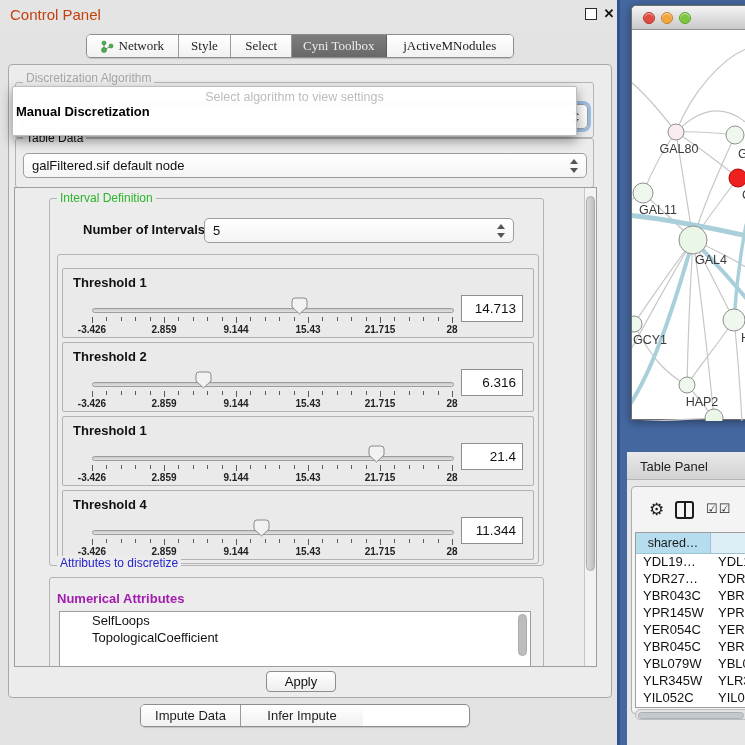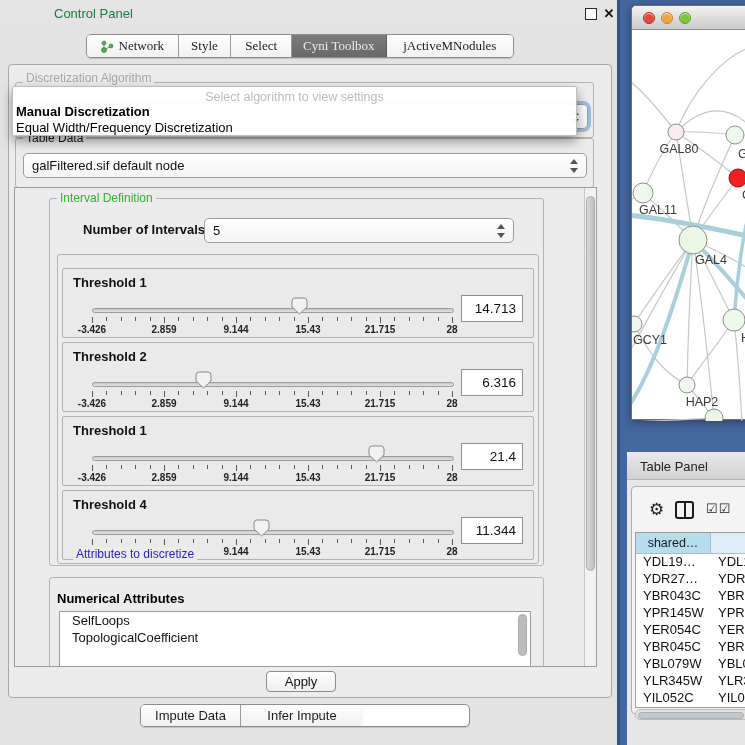--- a/index.html
+++ b/index.html
@@ -4,21 +4,21 @@
 <style>
   * { margin:0; padding:0; box-sizing:border-box; }
   html,body { width:745px; height:745px; }
   body { font-family:"Liberation Sans", sans-serif; background:#e3e3e3; }
   #stage { position:relative; width:745px; height:745px; overflow:hidden; background:#e3e3e3; }
   .abs { position:absolute; }
 
   
   #left-window { left:0; top:0; width:618px; height:745px; background:#e3e3e3; border-right:1px solid #9a9a9a; }
   #titlebar { left:0; top:0; width:617px; height:27px; background:#e4e4e4; }
-  #title-text { left:10px; top:6px; font-size:13px; color:#15803d;margin-left:44px; }
+  #title-text { left:10px; top:6px; font-size:15px; color:#c2410c; }
   .win-btn { top:8px; width:12px; height:12px; line-height:11px; text-align:center; }
   #float-btn { left:585px; border:1.5px solid #2a2a2a; background:#fff; }
   #close-btn { left:603px; font-size:13px; font-weight:bold; color:#111; }
 
   
   .segctl { display:flex; border:1px solid #8d8d8d; border-radius:5px; overflow:hidden; background:#fff;
             box-shadow:0 1px 1px rgba(0,0,0,.15); }
   .seg { display:flex; align-items:center; justify-content:center; gap:5px;
          font-size:13px; color:#1c1c1c; background:linear-gradient(#ffffff,#f1f1f1);
          border-right:1px solid #9a9a9a; height:100%; }
@@ -61,21 +61,21 @@
   .tick { position:absolute; width:1px; background:#5a5a5a; }
   .ticklab { position:absolute; top:55px; transform:translateX(-50%); font-size:10px; font-weight:bold; color:#222; }
   .thr-val { position:absolute; left:398px; top:26px; width:62px; height:27px; background:#fff;
              border:1px solid #8f8f8f; font-size:13.5px; color:#111; text-align:right;
              padding:5px 6px 0 0; }
 
   .bluelab { color:#2424cc; }
   .greenlab { color:#2db52d; }
 
   #attr-list { background:#fff; border:1px solid #9d9d9d; font-size:13px; color:#111; overflow:hidden; }
-  .attr-item { padding:1px 0 1px 12px; line-height:15px; }
+  .attr-item { padding:1px 0 1px 12px; line-height:15px;margin-left:20px; }
 
   #apply-btn { left:266px; top:671px; width:70px; height:21px; background:linear-gradient(#fff,#eee);
                border:1px solid #8d8d8d; border-radius:4px; font-size:13px; color:#111;
                text-align:center; line-height:19px; }
 
   
   #desktop { left:617px; top:0; width:128px; height:745px; background:#44679f; border-left:3px solid #33518a; }
   #net-window { left:631px; top:5px; width:130px; height:415px; background:#fff; border:1px solid #6f6f6f;
                 border-radius:5px 5px 0 0; box-shadow:0 2px 8px rgba(0,0,0,.4); }
   #net-titlebar { left:0; top:0; width:100%; height:24px; border-radius:5px 5px 0 0;
@@ -152,21 +152,20 @@
       <div class="abs grouplab" style="left:14px; top:66px; color:#111;">Table Data</div>
       <div class="abs combo" style="left:14px; top:88px; width:564px; height:25px;">
         <span>galFiltered.sif default node</span>
         <span class="stepper"></span>
       </div>
     </div>
 
     <div id="algo-popup" class="abs">
       <div id="algo-prompt" class="abs">Select algorithm to view settings</div>
       <div id="algo-opt1" class="abs">Manual Discretization</div>
-      <div id="algo-opt2" class="abs">Equal Width/Frequency Discretization</div>
     </div>
 
     <div id="scrollpane" class="abs">
 
       <div class="abs groupbox" style="left:34px; top:10px; width:495px; height:368px;"></div>
       <div class="abs grouplab greenlab" style="left:42px; top:3px;">Interval Definition</div>
 
       <div class="abs" style="left:68px; top:34px; font-size:13px; font-weight:bold; color:#111;">Number of Intervals</div>
       <div class="abs combo" style="left:189px; top:30px; width:310px; height:25px;">
         <span>5</span>
@@ -332,22 +331,22 @@
             <div class="ticklab" style="left: 317px;">21.715</div>
             <div class="ticklab" style="left: 389px;">28</div>
             <svg class="thr-thumb" width="17" height="18" style="left: 189.697px;">
               <path d="M4 1 h9 a3 3 0 0 1 3 3 v6 L8.5 17 L1 10 V4 a3 3 0 0 1 3-3 Z" fill="#f2f2f2" stroke="#8a8a8a"></path>
             </svg>
             <div class="thr-val">11.344</div>
           </div>
         </div>
 
       <div class="abs groupbox" style="left:34px; top:389px; width:495px; height:118px;"></div>
-      <div class="abs grouplab bluelab" style="left:42px; top:359px;margin-left:16px;">Attributes to discretize</div>
-      <div class="abs" style="left:42px; top:403px; font-size:13px; font-weight:bold; color:#000000;">Numerical Attributes</div>
+      <div class="abs grouplab bluelab" style="left:42px; top:368px;">Attributes to discretize</div>
+      <div class="abs" style="left:42px; top:403px; font-size:13px; font-weight:bold; color:#a21caf;">Numerical Attributes</div>
       <div id="attr-list" class="abs" style="left:44px; top:423px; width:472px; height:57px;">
           <div class="attr-item">SelfLoops</div>
           <div class="attr-item">TopologicalCoefficient</div>
         </div>
       <div class="vsb-thumb" style="left:503px; top:426px; width:9px; height:42px; background:#bdbdbd;"></div>
 
       <div class="vsb-track" style="left:569px; top:0; width:13px; height:478px;"></div>
       <div class="vsb-thumb" style="left:571px; top:8px; width:9px; height:375px;"></div>
     </div>
 

